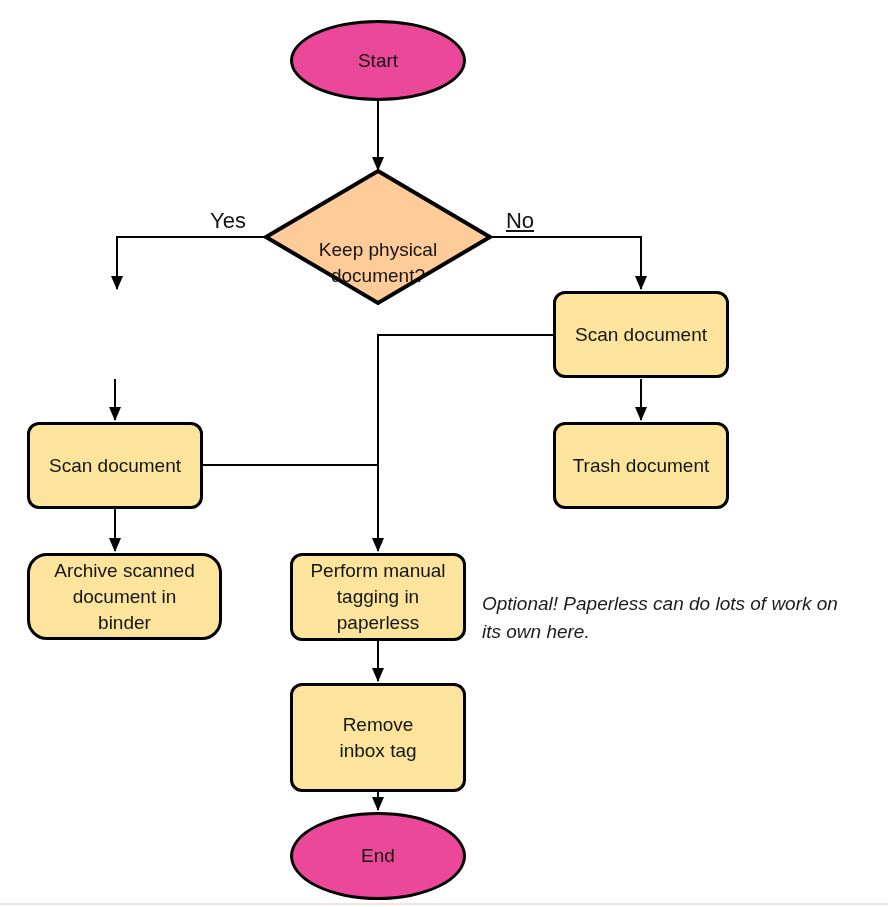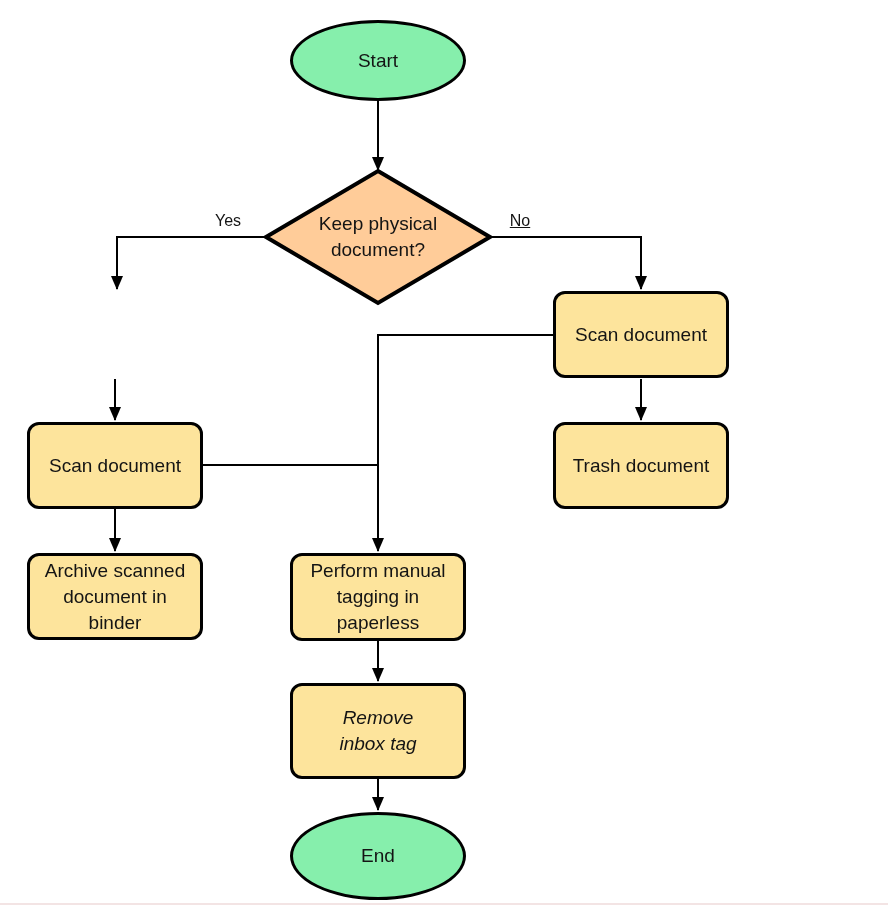--- a/index.html
+++ b/index.html
@@ -27,37 +27,38 @@
     font-size: 19px;
     line-height: 26px;
     box-sizing: border-box;
   }
   .rect-node {
     background: #FDE49C;
     border: 3.5px solid #000000;
     border-radius: 12px;
   }
   .ellipse-node {
-    background: #86efac;
+    background: #ec4899;
     border: 3.5px solid #000000;
     border-radius: 50%;
   }
   .diamond-label {
     position: absolute;
     display: flex;
     align-items: center;
     justify-content: center;
     text-align: center;
     white-space: pre-line;
     font-size: 19px;
     line-height: 26px;
+    margin-top: 26px;
   }
   .edge-label {
     position: absolute;
-    font-size: 16px;
+    font-size: 22px;
     line-height: 20px;
     text-align: center;
   }
   .annotation {
     position: absolute;
     font-size: 19px;
     line-height: 28px;
     font-style: italic;
     white-space: pre-line;
     color: #1c1c1c;
@@ -100,31 +101,33 @@
 
   <div class="node ellipse-node" style="left:290px; top:20px; width:176px; height:81px;">Start</div>
 
   <div class="diamond-label" style="left:283px; top:211px; width:190px; height:52px;">Keep physical
 document?</div>
 
   <div class="edge-label" style="left:198px; top:211px; width:60px;">Yes</div>
   <div class="edge-label" style="left:494px; top:211px; width:52px;text-decoration:underline;">No</div>
 
   <div class="node rect-node" style="left:27px; top:422px; width:176px; height:87px;">Scan document</div>
-  <div class="node rect-node" style="left:27px; top:553px; width:176px; height:87px;">Archive scanned
+  <div class="node rect-node" style="left:27px; top:553px; width:195px; height:87px;border-radius:20px;">Archive scanned
 document in
 binder</div>
 
   <div class="node rect-node" style="left:553px; top:291px; width:176px; height:87px;">Scan document</div>
   <div class="node rect-node" style="left:290px; top:553px; width:176px; height:88px;">Perform manual
 tagging in
 paperless</div>
 
   <div class="node rect-node" style="left:553px; top:422px; width:176px; height:87px;">Trash document</div>
-  <div class="node rect-node" style="left:290px; top:683px; width:176px; height:96px;font-style:italic;">Remove
+  <div class="node rect-node" style="left:290px; top:683px; width:176px; height:109px;">Remove
 inbox tag</div>
 
   <div class="node ellipse-node" style="left:290px; top:812px; width:176px; height:88px;text-align:right;">End</div>
 
+  <div class="annotation" style="left:482px; top:590px; width:400px;">Optional! Paperless can do lots of work on
+its own here.</div>
 
   <div class="page-bottom-border"></div>
 
 </div>
 
 </body></html>

